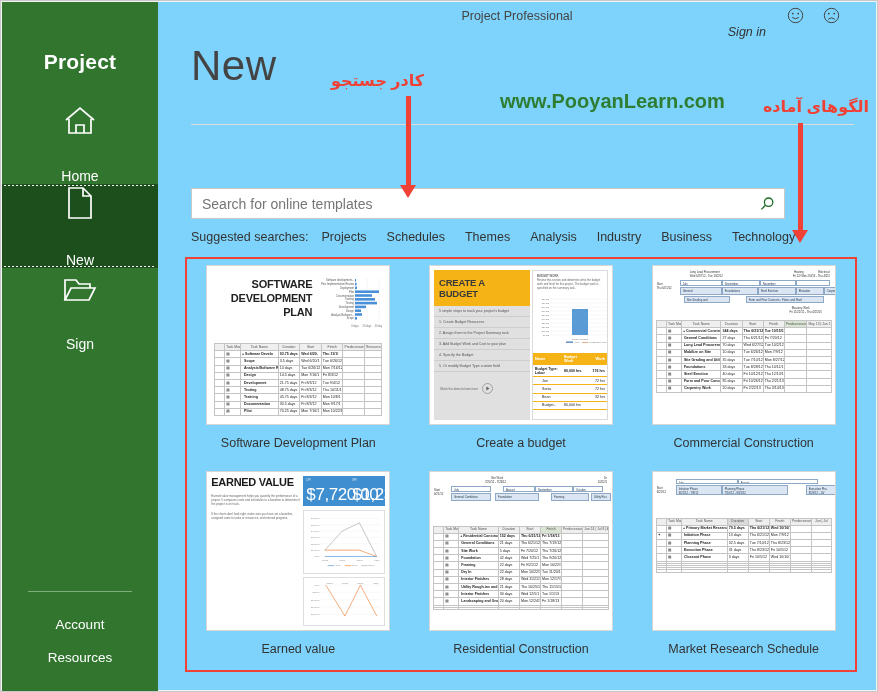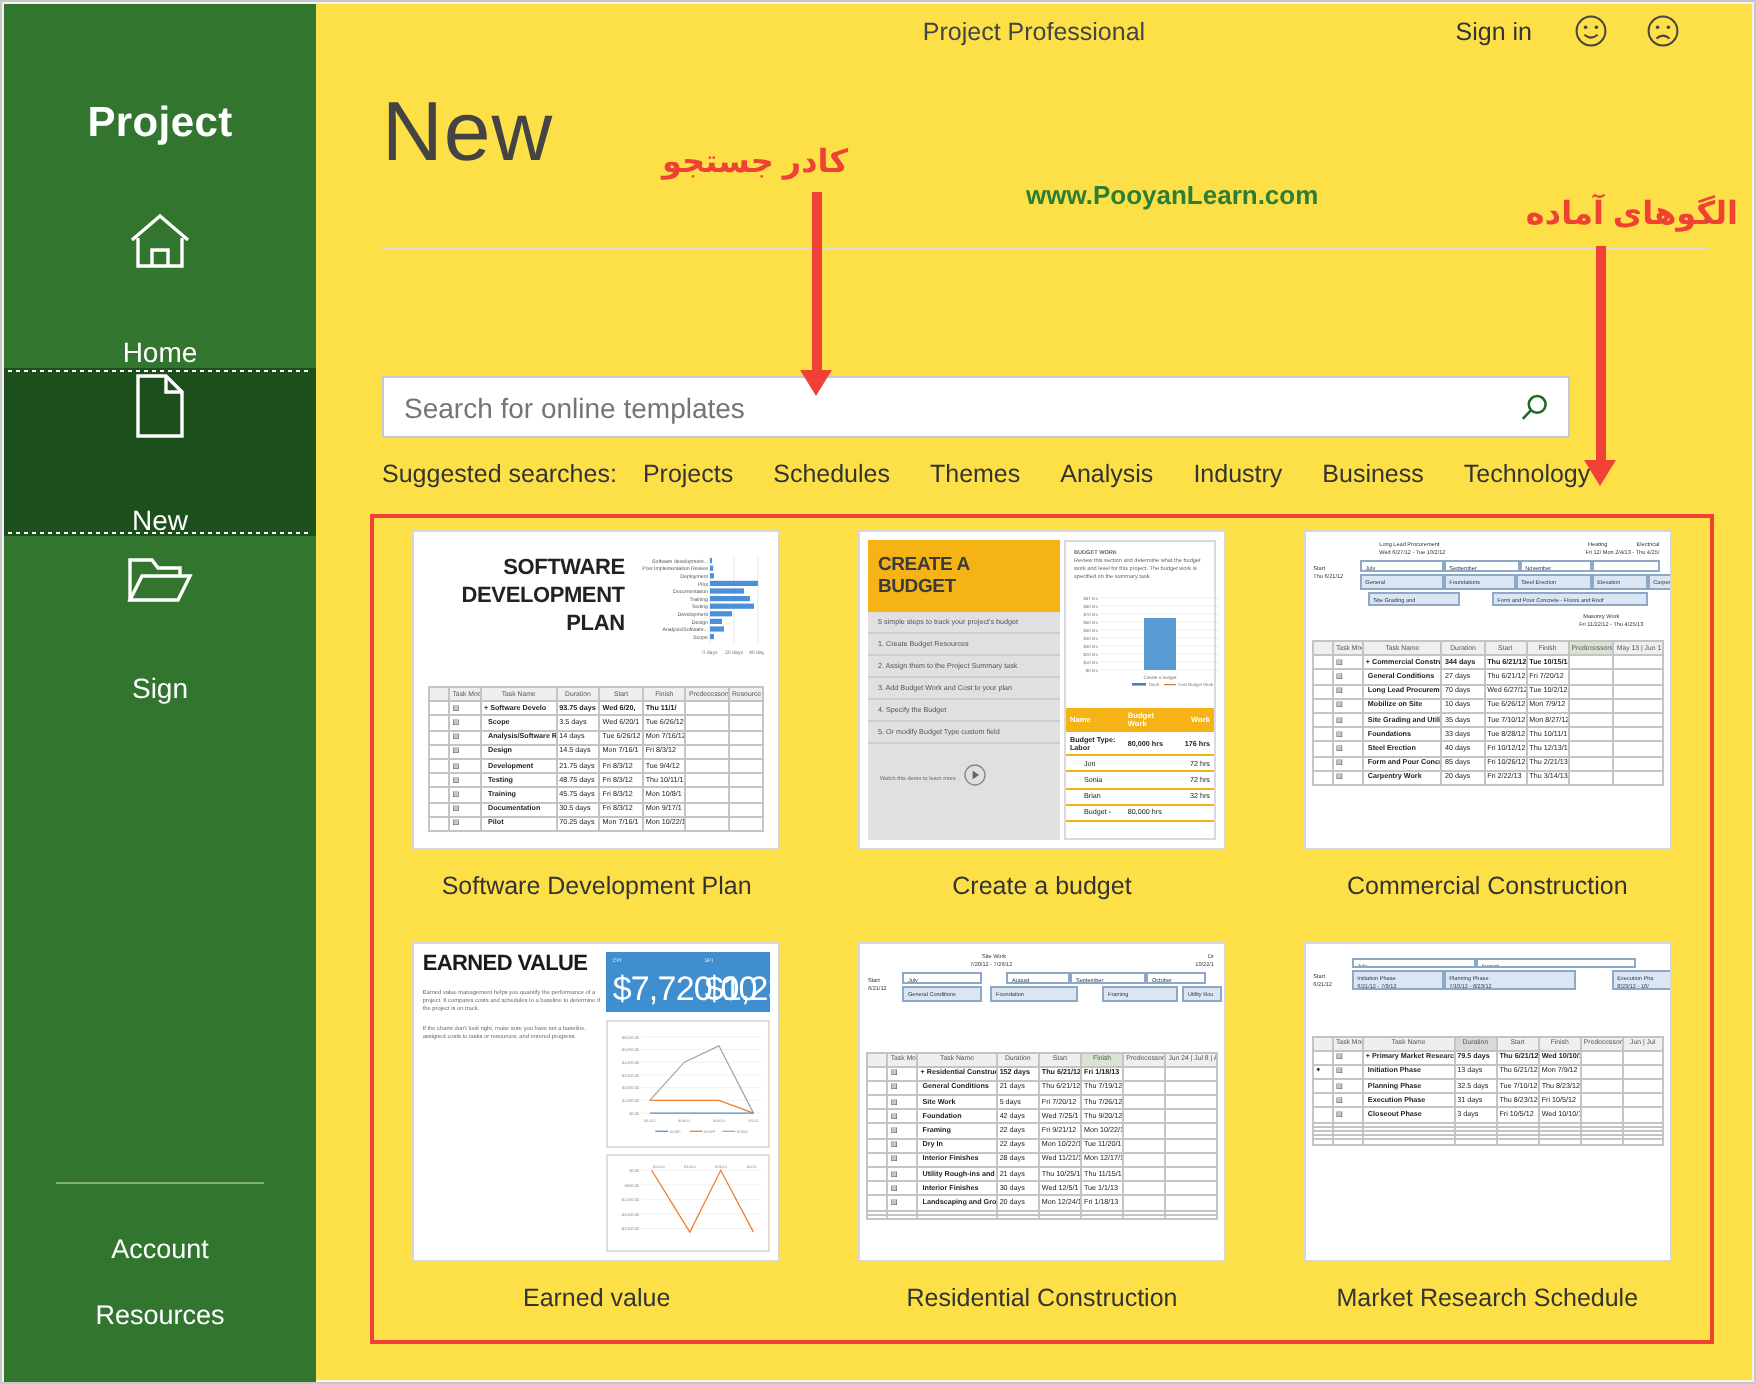--- a/index.html
+++ b/index.html
@@ -38,47 +38,48 @@
   .nav-item .glyph{height:36px;display:flex;align-items:flex-end;}
   .nav-item .lbl{font-size:14px;}
   .side-bottom{position:absolute;left:0;right:0;bottom:18px;}
   .side-rule{height:1px;background:#7fae7c;margin:0 26px 16px 26px;}
   .side-link{
     text-align:center;font-size:13.5px;padding:9px 0;cursor:pointer;
   }
   
   .main{
     position:absolute;left:157px;top:1px;right:1px;bottom:1px;
-    background:#fde047;
+    background:#7dd3fc;
   }
   .topbar{
     height:31px;position:relative;
   }
   .app-title{
     position:absolute;left:0;right:0;top:7px;text-align:center;
     font-size:12.5px;color:#444;
   }
   .signin{
-    position:absolute;right:110px;top:7px;font-size:12.5px;color:#333;
+    position:absolute;right:110px;top:23px;font-size:12.5px;color:#333;
     cursor:pointer;
+    font-style:italic;
   }
   .face{
     position:absolute;top:5px;width:17px;height:17px;cursor:pointer;
   }
   .face.smile{right:72px;}
   .face.frown{right:36px;}
   .page-title{
     position:absolute;left:33px;top:40px;font-size:42px;color:#444;
     font-weight:300;letter-spacing:.5px;
   }
   .hrule{
     position:absolute;left:33px;right:22px;top:122px;height:1px;background:#dcdcdc;
   }
   .watermark{
-    position:absolute;left:355px;top:88px;font-size:13px;font-weight:bold;
+    position:absolute;left:342px;top:88px;font-size:20px;font-weight:bold;
     color:#2f7d32;
   }
   
   .searchwrap{
     position:absolute;left:33px;top:186px;width:594px;height:31px;
     background:#ffffff;border:1px solid #c9c9c9;box-sizing:border-box;
     display:flex;align-items:flex-start;
   }
   .searchwrap input{
     flex:1;border:none;outline:none;height:100%;padding:0 10px;

